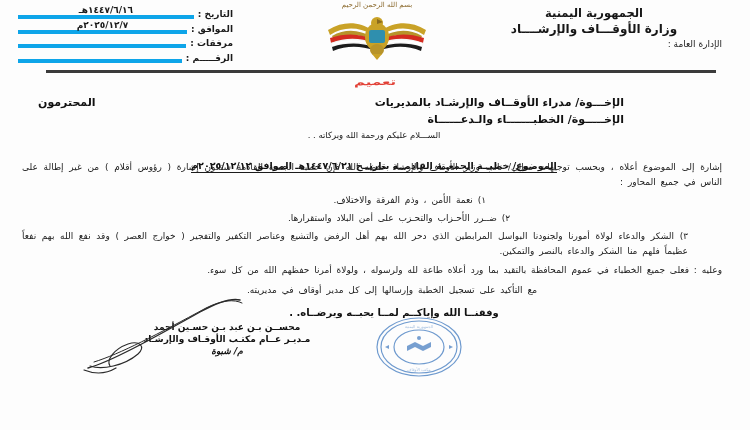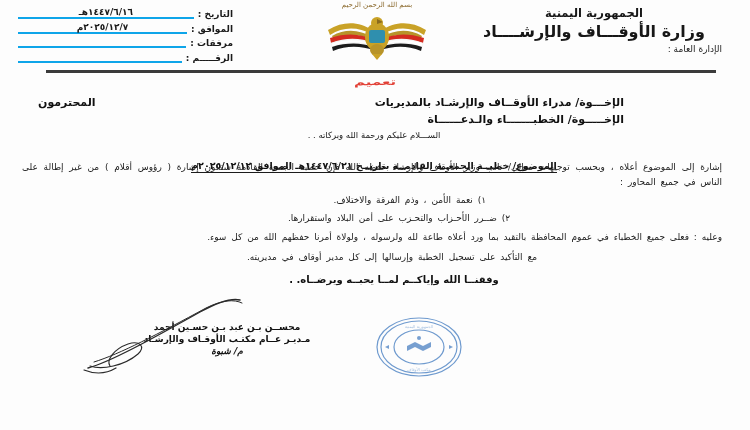--- a/index.html
+++ b/index.html
@@ -37,21 +37,21 @@
     direction: rtl;
   }
   .hdr-right .l1 {
     font-size: 11.5px;
     font-weight: bold;
     letter-spacing: 1px;
     color: #171717;
     margin-bottom: 2px;
   }
   .hdr-right .l2 {
-    font-size: 16px;
+    font-size: 12px;
     font-weight: bold;
     letter-spacing: 3.5px;
     color: #171717;
     margin-bottom: 3px;
   }
   .hdr-right .l3, .hdr-right .l4 {
     font-size: 9px;
     text-align: right;
     padding-right: 22px;
     letter-spacing: .5px;
@@ -90,21 +90,21 @@
     color: #1b1b1b;
     margin-bottom: 3.5px;
     height: 11px;
   }
   .fieldrow .lbl {
     white-space: nowrap;
     letter-spacing: 1.5px;
   }
   .fieldrow .val {
     flex: 1;
-    border-bottom: 2px solid #0ea5e9;
+    border-bottom: 4px solid #0ea5e9;
     margin-right: 4px;
     text-align: center;
     font-size: 9px;
     letter-spacing: .5px;
     padding-bottom: 0px;
   }
   .fieldrow .val.empty { min-height: 10px; }
 
   .rule {
     position: absolute;
@@ -348,20 +348,21 @@
   <div class="subject">
     <span>الموضوع/ خطبــة الجمعــة القادمــة بتاريــخ ١٤٤٧/٦/٢١هـ الموافق ٢٠٢٥/١٢/١٢م</span>
   </div>
 
   <div class="body-text">
     <div class="para indent">إشارة إلى الموضوع أعلاه ، وبحسب توجيهات معالي/ نائب وزير الأوقاف والإرشاد حفظه الله فإن خطبة الجمعة القادمة ستكون إشارة ( رؤوس أقلام ) من غير إطالة على الناس في جميع المحاور :</div>
 
     <div class="list">
       <span class="list-item center-1">١) نعمة الأمن ، وذم الفرقة والاختلاف.</span>
       <span class="list-item center-2">٢) ضــرر الأحـزاب والتحـزب على أمن البلاد واستقرارها.</span>
+      <span class="list-item">٣) الشكر والدعاء لولاة أمورنا ولجنودنا البواسل المرابطين الذي دحر الله بهم أهل الرفض والتشيع وعناصر التكفير والتفجير ( خوارج العصر ) وقد نفع الله بهم نفعاً عظيماً فلهم منا الشكر والدعاء بالنصر والتمكين.</span>
     </div>
 
     <div class="para closing-1">وعليه : فعلى جميع الخطباء في عموم المحافظة بالتقيد بما ورد أعلاه طاعة لله ولرسوله ، ولولاة أمرنا حفظهم الله من كل سوء.</div>
     <div class="para closing-2">مع التأكيد على تسجيل الخطبة وإرسالها إلى كل مدير أوقاف في مديريته.</div>
     <div class="dua">وفقنــا الله وإياكــم لمــا يحبــه ويرضــاه. .</div>
   </div>
 
   <div class="signature">
     <div class="sig-name">محســن بـن عبد بـن حسـين أحمد</div>
     <div class="sig-title">مـديـر عــام مكتـب الأوقـاف والإرشـاد</div>

